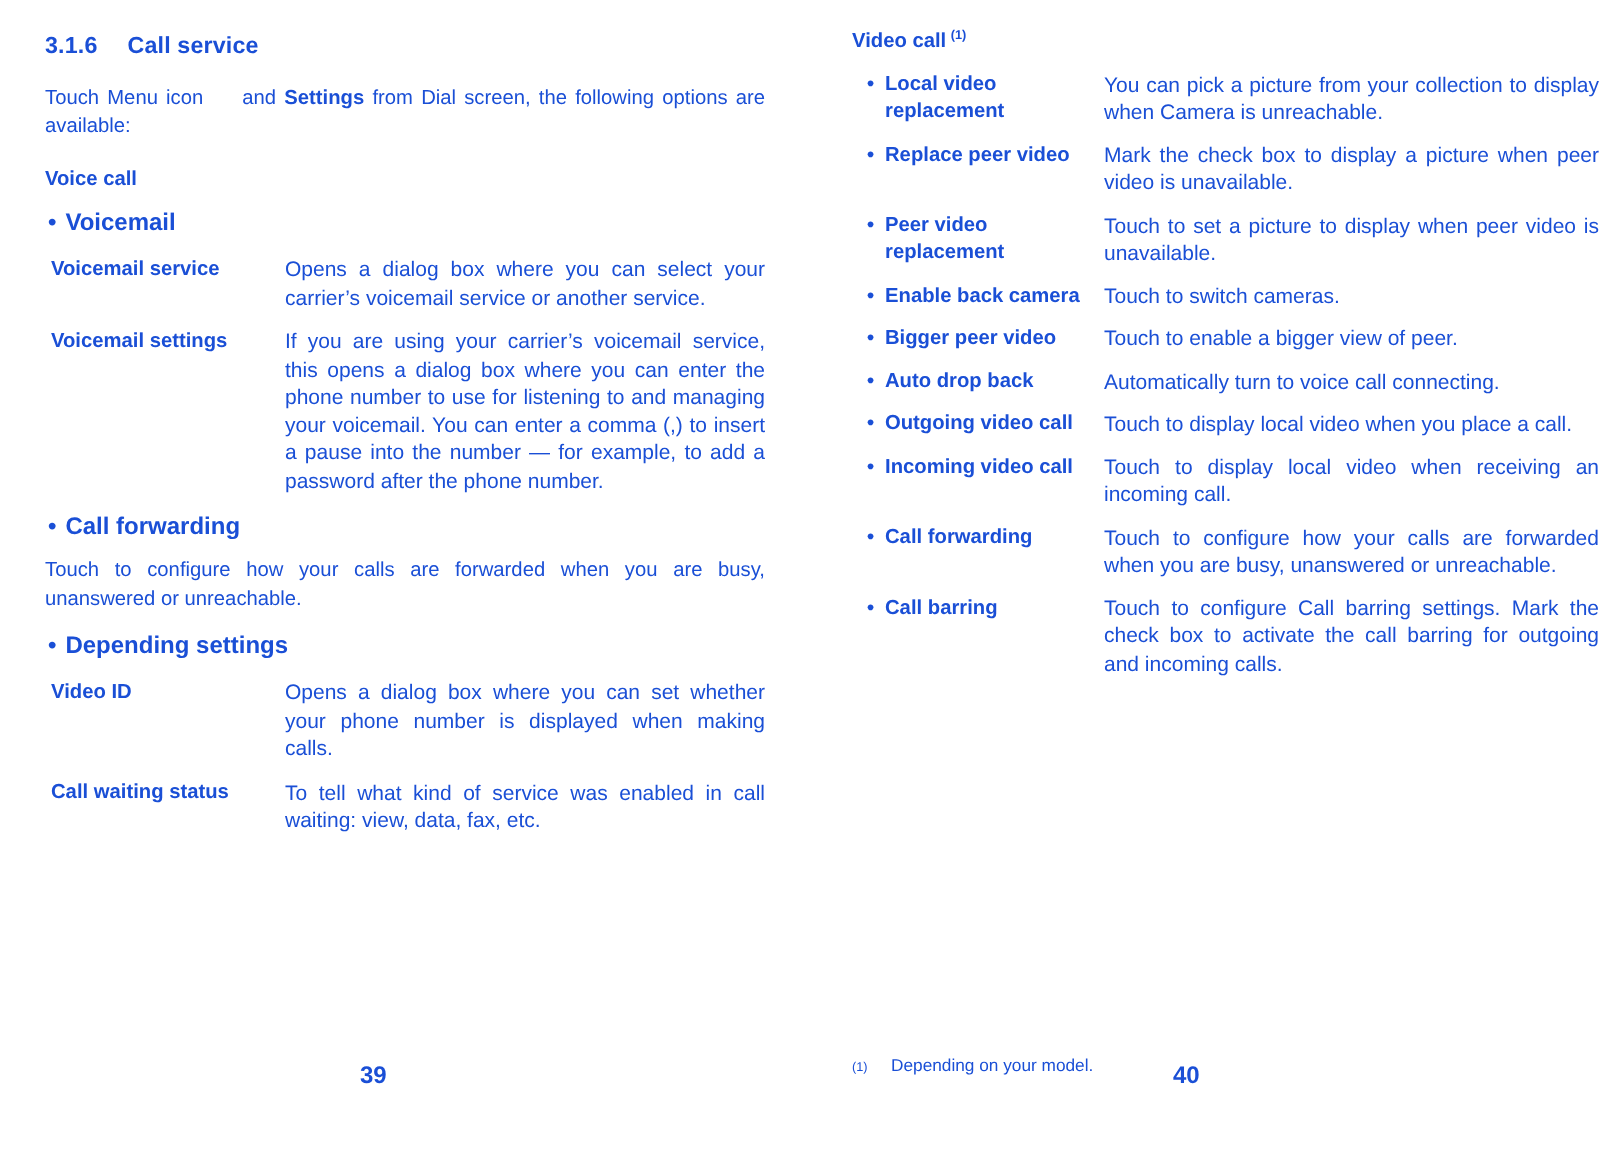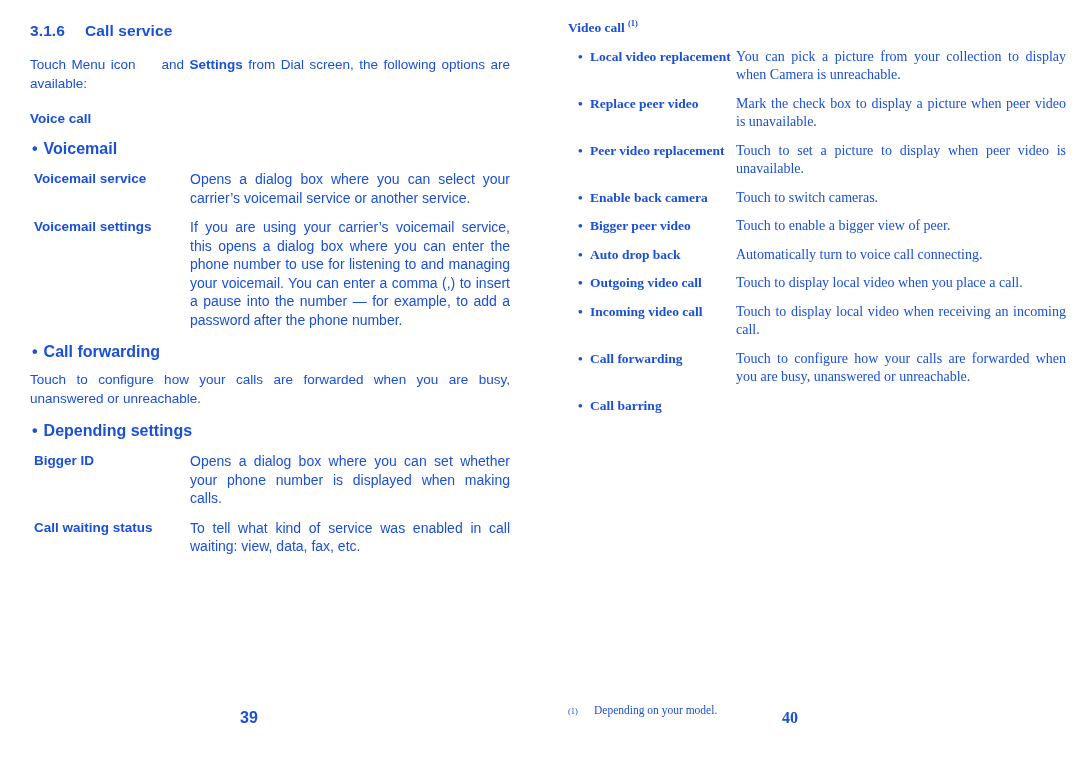--- a/index.html
+++ b/index.html
@@ -27,21 +27,20 @@
     box-sizing: border-box;
     height: 767px;
   }
   .page-left {
     width: 540px;
     padding: 18px 30px 0 30px;
   }
   .page-right {
     width: 540px;
     padding: 18px 14px 0 28px;
-    font-family: Liberation Serif, serif;
   }
   .page-body {
     position: relative;
   }
 
   
   .section-heading {
     font-size: 15.5px;
     font-weight: bold;
     letter-spacing: 0.1px;
@@ -209,21 +208,21 @@
       </div>
 
       <p class="para">Touch to configure how your calls are forwarded when you are busy, unanswered or unreachable.</p>
 
       <div class="bullet-heading">
         <span class="dot">•</span><span>Depending settings</span>
       </div>
 
       <div class="deflist left-deflist">
         <div class="defrow">
-          <div class="defterm">Bigger ID</div>
+          <div class="defterm">Video ID</div>
           <div class="defdesc">Opens a dialog box where you can set whether your phone number is displayed when making calls.</div>
         </div>
         <div class="defrow">
           <div class="defterm">Call waiting status</div>
           <div class="defdesc">To tell what kind of service was enabled in call waiting: view, data, fax, etc.</div>
         </div>
       </div>
 
     </div>
     <div class="page-number">39</div>
@@ -308,20 +307,21 @@
               <span class="term-text">Call forwarding</span>
             </div>
           <div class="defdesc">Touch to configure how your calls are forwarded when you are busy, unanswered or unreachable.</div>
         </div>
 
         <div class="defrow">
           <div class="defterm">
               <span class="dot">•</span>
               <span class="term-text">Call barring</span>
             </div>
+          <div class="defdesc">Touch to configure Call barring settings. Mark the check box to activate the call barring for outgoing and incoming calls.</div>
         </div>
 
       </div>
     </div>
 
     <div class="footnote">
       <span class="fn-mark">(1)</span>
       <span>Depending on your model.</span>
     </div>
 

